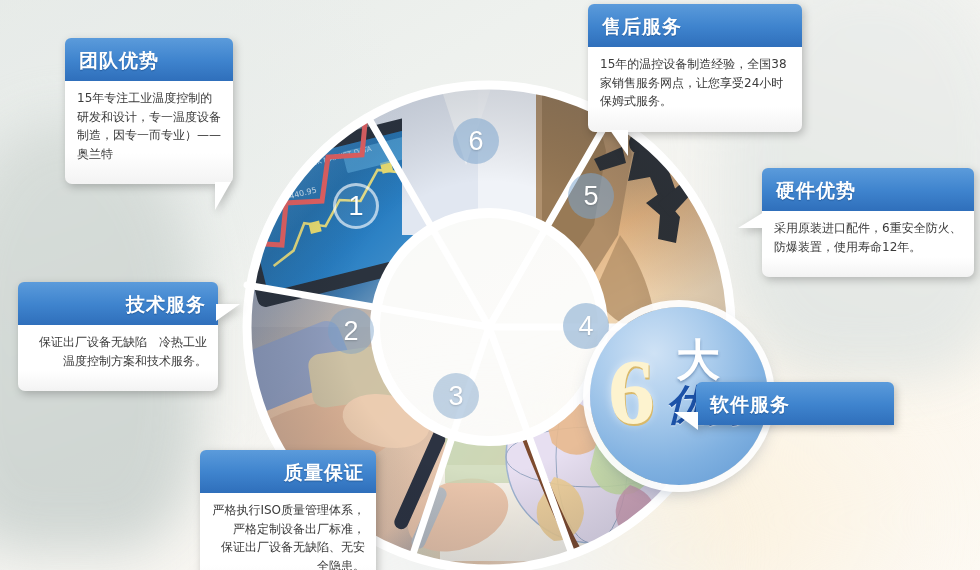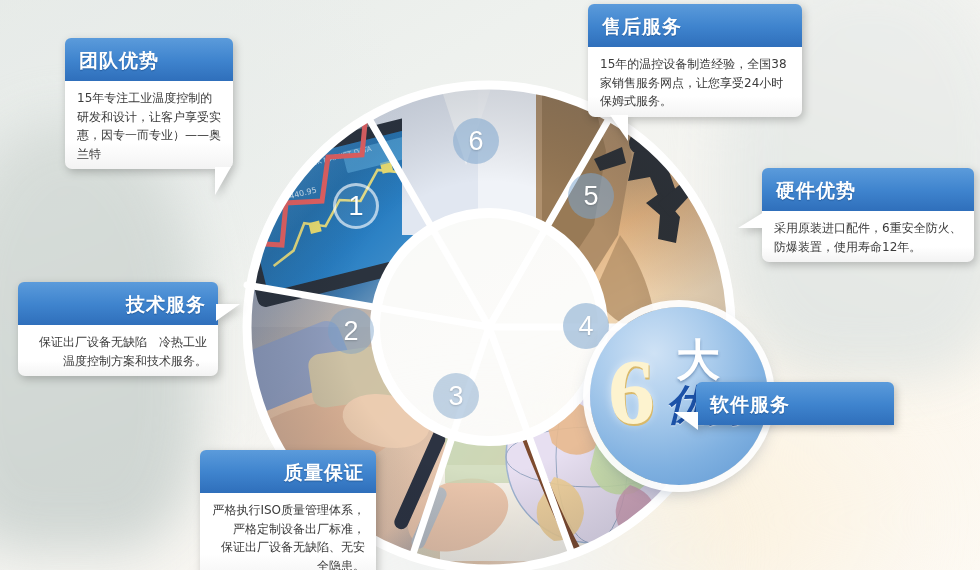--- a/index.html
+++ b/index.html
@@ -72,21 +72,21 @@
   .callout { position:absolute; width:208px; filter:drop-shadow(2px 3px 4px rgba(0,0,0,.22)); }
   .callout .hd {
     background:linear-gradient(180deg,#5b9bdb 0%,#3f84ce 52%,#2f6fbb 100%);
     color:#ffffff; font-size:19px; font-weight:700; letter-spacing:1px;
     padding:10px 12px 7px 14px; border-radius:6px 6px 0 0;
     font-family:"DejaVu Sans","Liberation Sans",sans-serif;
     text-shadow:0 1px 1px rgba(0,40,90,.35);
   }
   .callout .bd {
     background:linear-gradient(180deg,#ffffff 0%,#ffffff 70%,#f3f3f3 100%);
-    color:#3a3a3a; font-size:12px; line-height:1.55; padding:8px 11px 6px 12px;
+    color:#3a3a3a; font-size:12px; line-height:1.55; padding:8px 11px 21px 12px;
     border-radius:0 0 7px 7px;
     font-family:"DejaVu Sans","Liberation Sans",sans-serif;
   }
   .tail { position:absolute; width:0; height:0; }
 
   
   #co-team   { left:28px;  top:38px;  width:168px;margin-left:37px; }
   #co-team .tail { left:150px; bottom:-26px;
       border-left:16px solid #ffffff; border-bottom:28px solid transparent; }
 
@@ -297,21 +297,21 @@
     <div class="center-inner">
       <span class="c-six">6</span>
       <span class="c-da">大</span>
       <span class="c-ys">优势</span>
     </div>
   </div>
 </div>
 
 <div class="callout" id="co-team">
   <div class="hd">团队优势</div>
-  <div class="bd">15年专注工业温度控制的研发和设计，让客户享受实惠，因专一而专业）——奥兰特</div>
+  <div class="bd">15年专注工业温度控制的研发和设计，专一温度设备制造，因专一而专业）——奥兰特</div>
   <div class="tail"></div>
 </div>
 
 <div class="callout" id="co-after">
   <div class="hd">售后服务</div>
   <div class="bd">15年的温控设备制造经验，全国38家销售服务网点，让您享受24小时保姆式服务。</div>
   <div class="tail"></div>
 </div>
 
 <div class="callout" id="co-hard">

